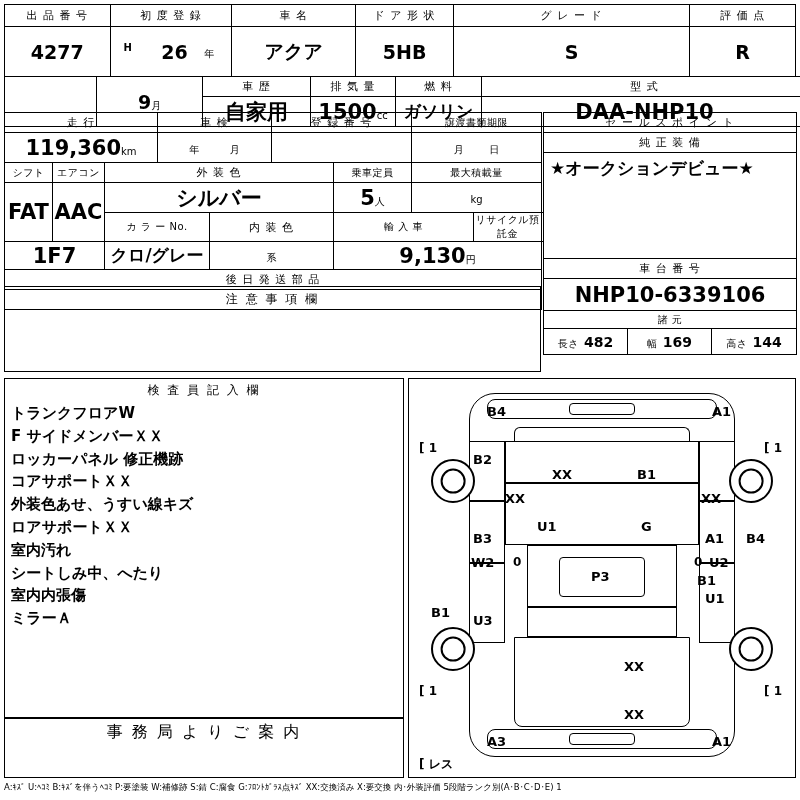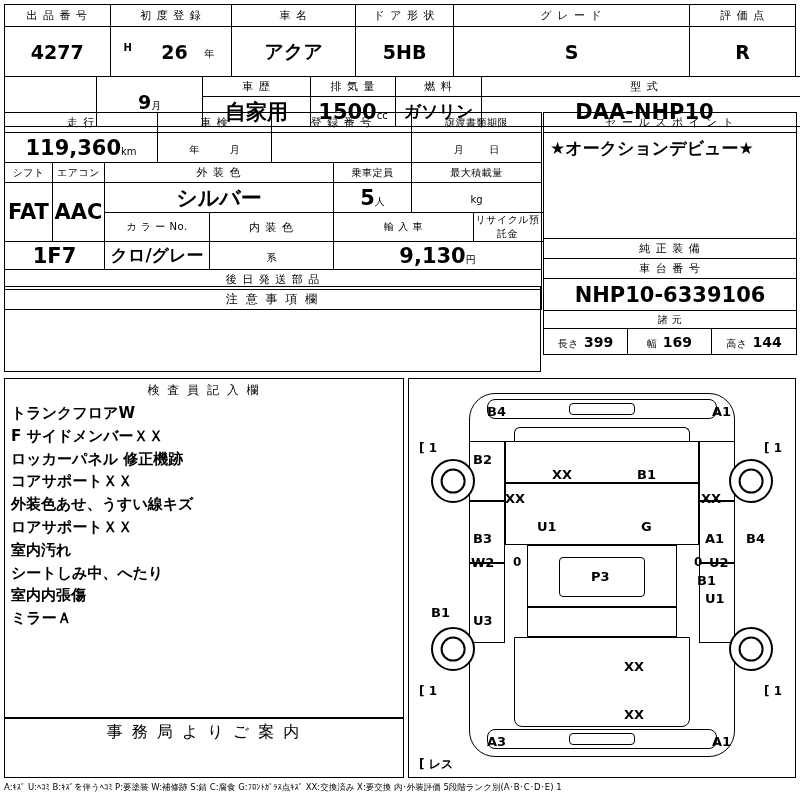--- a/index.html
+++ b/index.html
@@ -244,41 +244,41 @@
     <table class="tbl" style="width:253px;">
       <colgroup>
           <col style="width:84px">
           <col style="width:84px">
           <col style="width:85px">
         </colgroup>
       <tbody>
           <tr style="height:20px">
         <td colspan="3" class="lbl">セ ー ル ス ポ イ ン ト</td>
       </tr>
+      <tr style="height:20px">
+        <td colspan="3" class="lbl">純 正 装 備</td>
+      </tr>
       <tr style="height:106px">
         <td colspan="3" style="vertical-align:top;text-align:left;padding:4px 6px;">
           <span class="val-md">★オークションデビュー★</span>
         </td>
       </tr>
       <tr style="height:20px">
-        <td colspan="3" class="lbl">純 正 装 備</td>
-      </tr>
-      <tr style="height:20px">
         <td colspan="3" class="lbl">車 台 番 号</td>
       </tr>
       <tr style="height:32px">
         <td colspan="3" class="val">NHP10-6339106</td>
       </tr>
       <tr style="height:18px">
         <td colspan="3" class="lbl-sm">諸 元</td>
       </tr>
       <tr style="height:26px">
         <td>
           <span class="lbl-sm">長さ</span>
-          <span class="val-sm">399</span>
+          <span class="val-sm">482</span>
         </td>
         <td>
           <span class="lbl-sm">幅</span>
           <span class="val-sm">169</span>
         </td>
         <td>
           <span class="lbl-sm">高さ</span>
           <span class="val-sm">144</span>
         </td>
       </tr>

